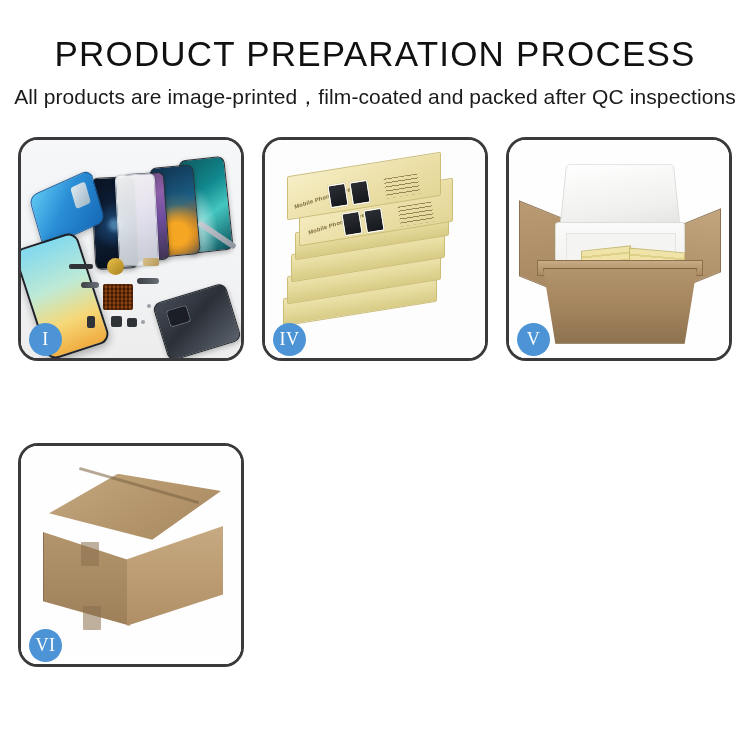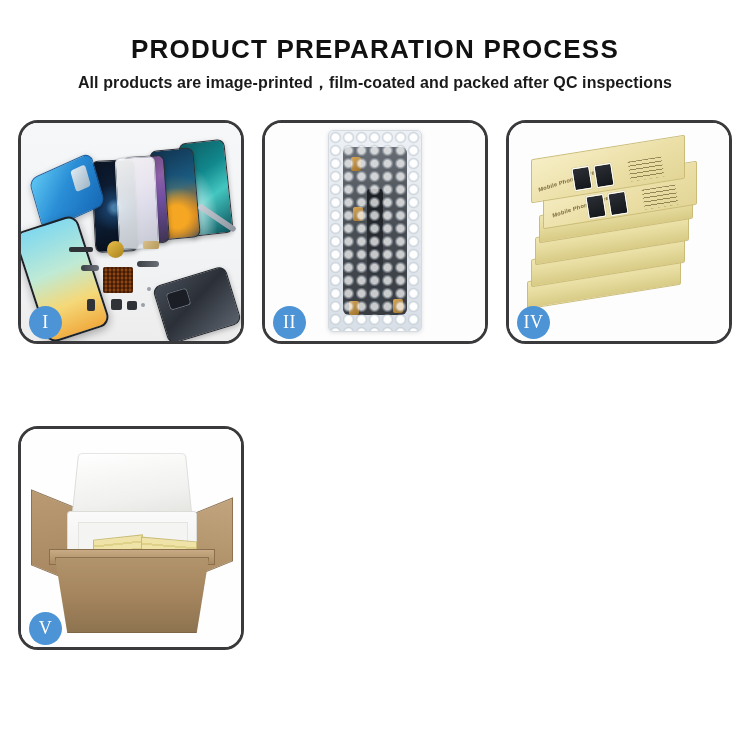--- a/index.html
+++ b/index.html
@@ -15,31 +15,31 @@
     overflow: hidden;
     position: relative;
   }
 
   
   .header {
     text-align: center;
     padding-top: 36px;
   }
   .page-title {
-    font-size: 26px;
-    font-weight: 700;
+    font-size: 35px;
+    font-weight: 400;
     letter-spacing: 1.2px;
     color: #111111;
     line-height: 1.05;
     white-space: nowrap;
   }
   .page-subtitle {
     margin-top: 10px;
-    font-size: 16px;
-    font-weight: 700;
+    font-size: 21px;
+    font-weight: 400;
     color: #1a1a1a;
     letter-spacing: 0.1px;
     white-space: nowrap;
   }
 
   
   .grid {
     margin-top: 26px;
     padding: 0 14px;
     display: grid;
@@ -444,36 +444,20 @@
         <div class="part screw" style="left:126px;top:164px;width:4px;height:4px;"></div>
         <div class="part screw" style="left:134px;top:172px;width:4px;height:4px;"></div>
         <div class="part screw" style="left:120px;top:180px;width:4px;height:4px;"></div>
         <div class="back-housing"></div>
         <div class="tweezer"></div>
       </div>
     </div>
     <div class="badge">I</div>
   </div>
 
-  <div class="panel">
-    <div class="panel-inner">
-      <div class="scene p2">
-        <div class="bubble-pack">
-          <div class="screen-inside"></div>
-          <div class="flex-strip"></div>
-          <div class="conn-gold" style="left:22px;top:26px;"></div>
-          <div class="conn-gold" style="left:24px;top:76px;"></div>
-          <div class="conn-gold" style="left:20px;top:170px;"></div>
-          <div class="conn-gold" style="right:18px;top:168px;"></div>
-          <div class="bubble-overlay"></div>
-        </div>
-      </div>
-    </div>
-    <div class="badge">II</div>
-  </div>
 
 
   <div class="panel">
     <div class="panel-inner">
       <div class="scene p4">
         <div class="stack">
           <div class="kbox" style="left:2px;  top:126px;"></div>
           <div class="kbox" style="left:6px;  top:104px;"></div>
           <div class="kbox" style="left:10px; top:82px;"></div>
           <div class="kbox" style="left:14px; top:60px;"></div>
@@ -508,14 +492,28 @@
             <div class="gold-stack-b"></div>
           </div>
         </div>
         <div class="c-rim"></div>
         <div class="c-body"></div>
       </div>
     </div>
     <div class="badge">V</div>
   </div>
 
+  <div class="panel">
+    <div class="panel-inner">
+      <div class="scene p6">
+        <div class="ship-top"></div>
+        <div class="ship-left"></div>
+        <div class="ship-right"></div>
+        <div class="ship-seam"></div>
+        <div class="tape" style="left:60px;top:96px;"></div>
+        <div class="tape" style="left:62px;top:160px;"></div>
+        <div class="fade"></div>
+      </div>
+    </div>
+    <div class="badge">VI</div>
+  </div>
 
 </div>
 
 </body></html>

